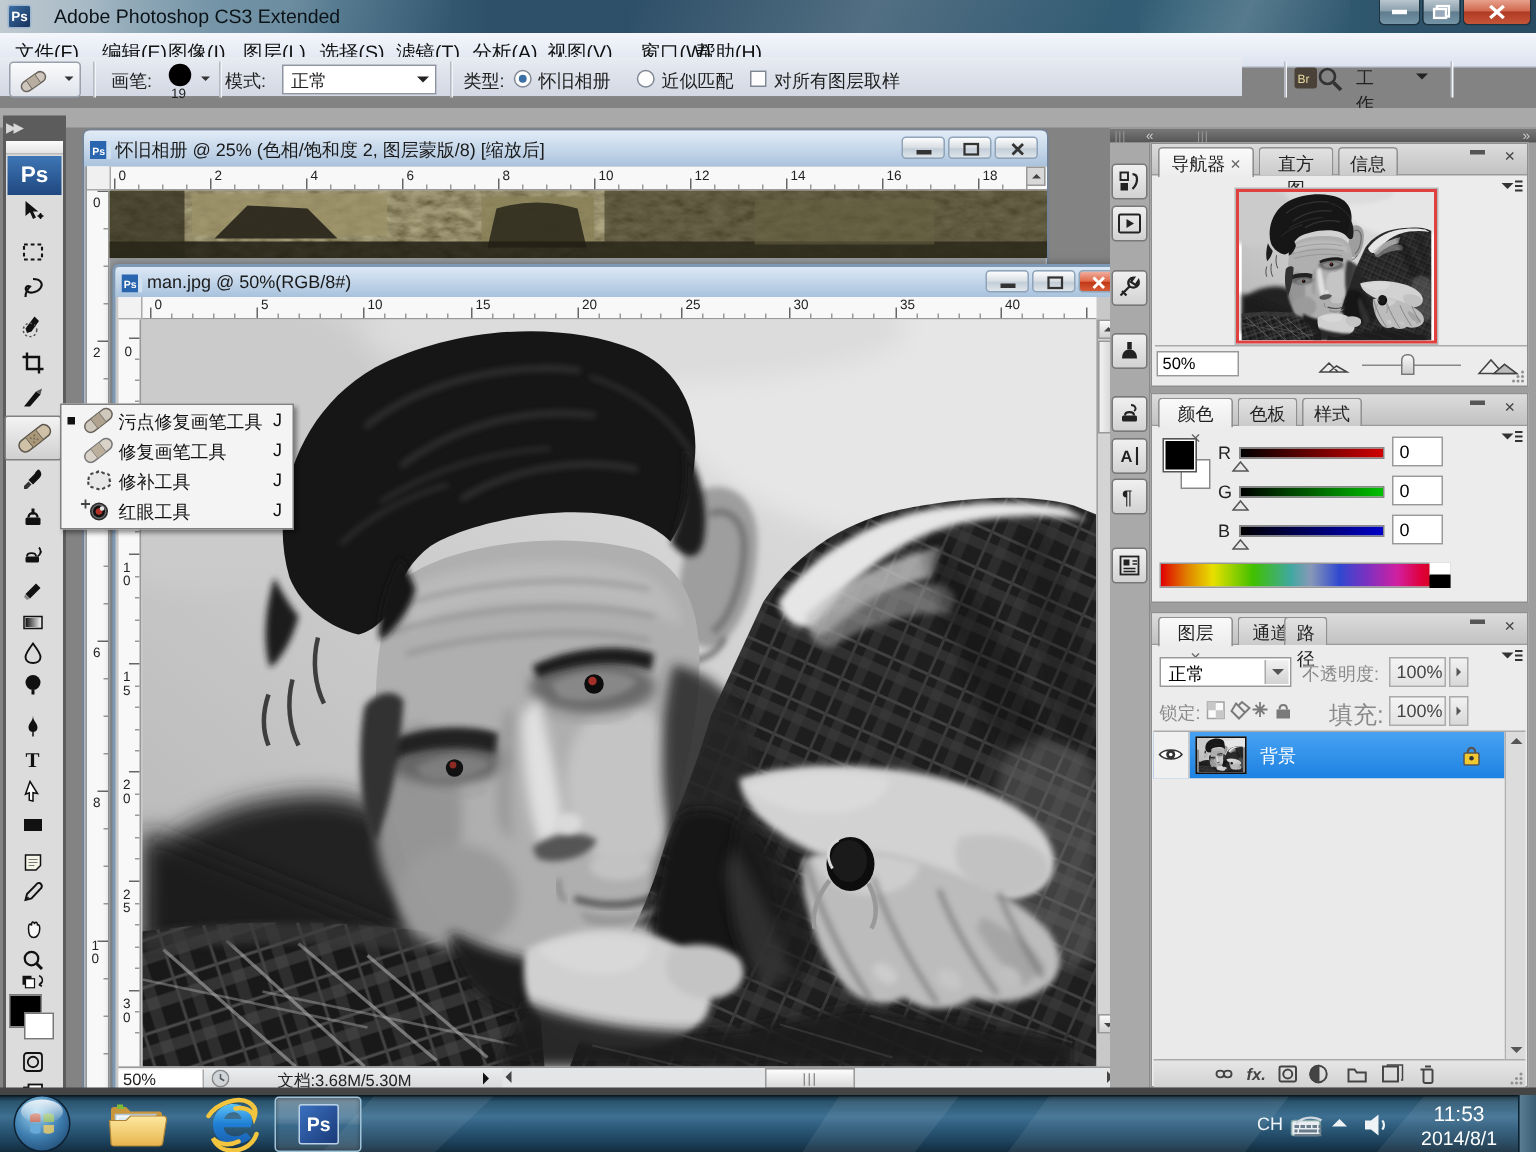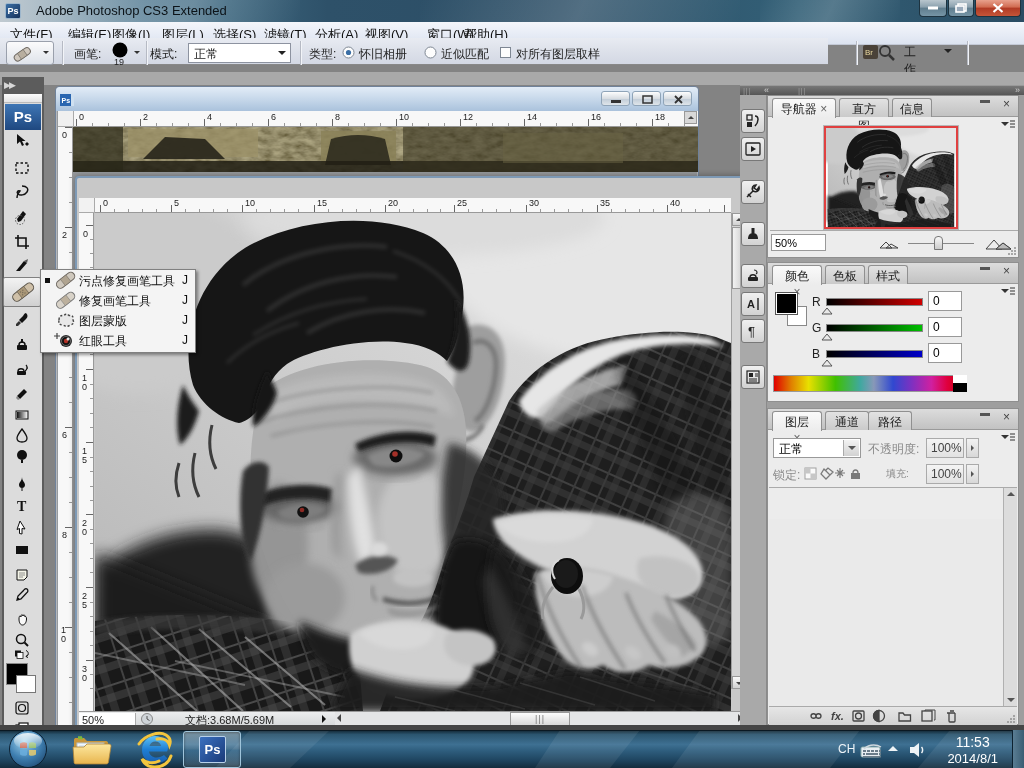--- a/index.html
+++ b/index.html
@@ -478,20 +478,21 @@
         </svg>
       </div>
   </div>
   <div class="abs" id="win1">
     <div class="tbar">
       <svg class="dicon" width="14" height="14" style="top:5px">
           <rect x="0" y="2" width="11" height="12" fill="#2a66b0"></rect>
           <path d="M11 2 L14 5 L11 5 Z M11 5 L14 5 L14 14 L11 14Z" fill="#cfe0f0"></path>
           <text x="1.5" y="11" font-size="7" fill="#fff" font-weight="bold">Ps</text>
         </svg>
+      <div class="dtitle" style="top:5px">怀旧相册 @ 25% (色相/饱和度 2, 图层蒙版/8) [缩放后]</div>
       <div class="dbtn" style="left:545px;top:4px">
           <svg width="29" height="15" style="position:absolute">
             <rect x="9" y="8" width="10" height="3" fill="#333"></rect>
           </svg>
         </div>
       <div class="dbtn" style="left:576px;top:4px">
           <svg width="29" height="15" style="position:absolute">
             <rect x="10" y="4" width="9" height="7" fill="none" stroke="#333" stroke-width="1.5"></rect>
           </svg>
         </div>
@@ -561,20 +562,43 @@
       <rect x="0" y="34" width="625" height="11" fill="#211f14" opacity=".85"></rect>
       <rect x="330" y="0" width="295" height="45" fill="#35321f" opacity=".55"></rect>
       <rect x="430" y="6" width="120" height="30" fill="#6a6344" opacity=".5"></rect>
       <rect x="0" y="0" width="50" height="45" fill="#2a2818" opacity=".7"></rect>
     </svg>
     <div style="position:absolute;left:628px;top:24px;width:13px;height:13px;background:#d8d8d8;border:1px solid #999">
         <div style="position:absolute;left:3px;top:4px;width:0;height:0;border:3.5px solid transparent;border-bottom-color:#444;border-top:none"></div>
       </div>
   </div>
   <div class="abs" id="win2">
+    <div class="tbar">
+      <svg class="dicon" width="14" height="14">
+          <rect x="0" y="2" width="11" height="12" fill="#2a66b0"></rect>
+          <path d="M11 2 L14 5 L11 5 Z M11 5 L14 5 L14 14 L11 14Z" fill="#cfe0f0"></path>
+          <text x="1.5" y="11" font-size="7" fill="#fff" font-weight="bold">Ps</text>
+        </svg>
+      <div class="dtitle">man.jpg @ 50%(RGB/8#)</div>
+      <div class="dbtn" style="left:580px;top:2px">
+          <svg width="29" height="15" style="position:absolute">
+            <rect x="9" y="8" width="10" height="3" fill="#333"></rect>
+          </svg>
+        </div>
+      <div class="dbtn" style="left:611px;top:2px">
+          <svg width="29" height="15" style="position:absolute">
+            <rect x="10" y="4" width="9" height="7" fill="none" stroke="#333" stroke-width="1.5"></rect>
+          </svg>
+        </div>
+      <div class="dbtn red" style="left:642px;top:2px;width:25px">
+          <svg width="25" height="15" style="position:absolute">
+            <path d="M9 4 L16 11 M16 4 L9 11" stroke="#fff" stroke-width="2"></path>
+          </svg>
+        </div>
+    </div>
     <div class="ruler" style="left:2px;top:20px;width:652px;height:15px;border-bottom:1px solid #999">
       <svg width="652" height="15">
         <g stroke="#666" stroke-width="1">
           <path d="M21.5 7 V15 M92.5 7 V15 M163.5 7 V15 M235.5 7 V15 M306.5 7 V15 M375.5 7 V15 M447.5 7 V15 M518.5 7 V15 M588.5 7 V15 M645.5 7 V15"></path>
           <g stroke="#999">
               <path d="M35.5 11 V15 M49.5 11 V15 M63.5 11 V15 M77.5 11 V15 M106.5 11 V15 M120.5 11 V15 M134.5 11 V15 M148.5 11 V15 M177.5 11 V15 M191.5 11 V15 M205.5 11 V15 M219.5 11 V15 M249.5 11 V15 M263.5 11 V15 M277.5 11 V15 M291.5 11 V15 M320.5 11 V15 M334.5 11 V15 M348.5 11 V15 M361.5 11 V15 M389.5 11 V15 M403.5 11 V15 M417.5 11 V15 M431.5 11 V15 M461.5 11 V15 M475.5 11 V15 M489.5 11 V15 M503.5 11 V15 M532.5 11 V15 M546.5 11 V15 M560.5 11 V15 M574.5 11 V15 M602.5 11 V15 M616.5 11 V15 M630.5 11 V15"></path>
             </g>
         </g>
         <g font-size="9" fill="#222">
           <text x="24" y="8">0</text>
@@ -625,21 +649,21 @@
       <div style="position:absolute;left:0px;bottom:0px;width:12px;height:13px;background:linear-gradient(180deg,#fafafa,#d0d0d0);border:1px solid #999">
           <div style="position:absolute;left:2.5px;top:5px;width:0;height:0;border:3px solid transparent;border-top-color:#444;border-bottom:none"></div>
         </div>
     </div>
     <div style="position:absolute;left:2px;top:533px;width:665px;height:15px;background:linear-gradient(180deg,#ecedee,#d6d8da);border-top:1px solid #999;font-size:11px;color:#222">
       <div style="position:absolute;left:0px;top:1px;width:57px;height:14px;background:#fff;border-right:1px solid #aaa;padding:1px 0 0 3px">50%</div>
       <svg width="12" height="12" style="position:absolute;left:62px;top:1px">
           <circle cx="6" cy="6" r="5.5" fill="#cfd4d8" stroke="#888"></circle>
           <path d="M6 3 V6 L8.5 7.5" stroke="#555" fill="none"></path>
         </svg>
-      <div style="position:absolute;left:106px;top:1px">文档:3.68M/5.69M</div>
+      <div style="position:absolute;left:106px;top:1px">文档:3.68M/5.30M</div>
       <div style="position:absolute;left:243px;top:3px;width:0;height:0;border:4.5px solid transparent;border-left-color:#111;border-right:none"></div>
       <div style="position:absolute;left:256px;top:0px;width:409px;height:15px;background:#e4e5e6">
         <div style="position:absolute;left:2px;top:2px;width:0;height:0;border:4.5px solid transparent;border-right-color:#444;border-left:none"></div>
         <div style="position:absolute;right:2px;top:2px;width:0;height:0;border:4.5px solid transparent;border-left-color:#444;border-right:none"></div>
         <div style="position:absolute;left:175px;top:0px;width:60px;height:14px;background:linear-gradient(180deg,#fdfdfd,#d8d8d8);border:1px solid #999">
             <span style="position:absolute;left:24px;top:1px;color:#777;font-size:9px;letter-spacing:1px">|||</span>
           </div>
       </div>
     </div>
   </div>
@@ -662,21 +686,21 @@
             <rect x="8" y="5" width="7" height="8" fill="#bcb09d" stroke="#777" stroke-width=".5"></rect>
           </g>
         </svg>
       <div class="lab">修复画笔工具</div>
         <div class="j">J</div>
     </div>
     <div class="row" style="top:40px">
       <svg width="22" height="17" style="position:absolute;left:14px;top:2px">
           <path d="M4 8 Q4 3 9 3.5 Q11 1 14 3.5 Q19 3 18 8 Q20 12 15 13 Q12 15.5 8 13 Q3 13 4 8 Z" fill="#e8e8e8" stroke="#444" stroke-width="1.4" stroke-dasharray="2.2 1.8"></path>
         </svg>
-      <div class="lab">图层蒙版</div>
+      <div class="lab">修补工具</div>
         <div class="j">J</div>
     </div>
     <div class="row" style="top:60px">
       <svg width="24" height="18" style="position:absolute;left:10px;top:1px">
           <path d="M6 2 V8 M3 5 H9" stroke="#444" stroke-width="1.2"></path>
           <circle cx="15" cy="10" r="6" fill="#2a2a2a"></circle>
           <circle cx="15" cy="10" r="4.5" fill="#111" stroke="#666"></circle>
           <circle cx="15" cy="10" r="2.2" fill="#b03024"></circle>
           <circle cx="17" cy="8" r="1.5" fill="#e8e8e8"></circle>
         </svg>
@@ -815,21 +839,21 @@
       </svg>
     <div style="position:absolute;left:160px;top:80px;width:34px;height:20px;background:#fff;border:1px solid #999;font-size:12px;padding:2px 0 0 4px">0</div>
     <div style="position:absolute;left:5px;top:112px;width:194px;height:17px;border:1px solid #999;background:linear-gradient(90deg,#e00000,#e08000 9%,#e8e000 18%,#40c000 32%,#40a8a0 45%,#8898b8 52%,#3048d0 62%,#8030c0 72%,#d020a0 82%,#e00040 90%,#d00010 96%)"></div>
     <div style="position:absolute;left:185px;top:112px;width:14px;height:9px;background:#fff"></div>
     <div style="position:absolute;left:185px;top:120px;width:14px;height:9px;background:#000"></div>
   </div>
   <div class="panel" id="players" style="top:333px;height:317px">
     <div class="phead">
       <div class="ptab act" style="left:4px;width:50px">图层 <span style="color:#666">×</span></div>
       <div class="ptab" style="left:57px;width:44px">通道</div>
-      <div class="ptab" style="left:100px;width:44px">路径</div>
+      <div class="ptab" style="left:88px;width:29px">路径</div>
       <div class="pmin" style="right:28px"></div>
         <div class="pclose" style="right:8px">×</div>
     </div>
     <svg class="pmenu" width="16" height="12">
         <path d="M1 4 L5 8 L9 4 Z" fill="#333"></path>
         <path d="M10 3 H15 M10 6 H15 M10 9 H15" stroke="#333" stroke-width="1.2"></path>
       </svg>
     <div style="position:absolute;left:5px;top:29px;width:88px;height:20px;background:#fff;border:1px solid #999;font-size:12px;padding:2px 0 0 5px">正常
       <div style="position:absolute;right:1px;top:1px;width:16px;height:16px;background:linear-gradient(180deg,#f2f2f2,#d2d2d2);border-left:1px solid #aaa">
           <div style="position:absolute;left:4px;top:6px;width:0;height:0;border:4px solid transparent;border-top-color:#555"></div>
@@ -844,26 +868,45 @@
     <svg width="60" height="16" style="position:absolute;left:36px;top:57px">
         <g opacity=".75">
           <rect x="1" y="2" width="11" height="11" fill="#fff" stroke="#888"></rect>
           <path d="M1 2 h5.5 v5.5 h-5.5 Z M6.5 7.5 h5.5 v5.5 h-5.5 Z" fill="#bbb"></path>
           <path d="M20 3 L26 9 L22 13 L17 8 Z M26 9 L29 6 L24 2 L22 4" fill="none" stroke="#555" stroke-width="1.3"></path>
           <path d="M36 2 v10 M31 7 h10 M33 4 l6 6 M39 4 l-6 6" stroke="#555" stroke-width="1.2"></path>
           <rect x="47" y="7" width="9" height="6" fill="#555"></rect>
           <path d="M49 7 C49 3 54 3 54 7" fill="none" stroke="#555" stroke-width="1.3"></path>
         </g>
       </svg>
-    <div style="position:absolute;left:118px;top:58px;font-size:10px;color:#8a8a8a">填充:</div>
+    <div style="position:absolute;left:118px;top:58px;font-size:16px;color:#8a8a8a">填充:</div>
     <div style="position:absolute;left:158px;top:55px;width:38px;height:20px;background:linear-gradient(180deg,#f4f4f4,#e2e2e2);border:1px solid #aaa;font-size:12px;color:#444;padding:2px 0 0 4px">100%</div>
     <div style="position:absolute;left:198px;top:55px;width:13px;height:20px;background:linear-gradient(180deg,#f2f2f2,#d8d8d8);border:1px solid #aaa">
         <div style="position:absolute;left:4px;top:6px;width:0;height:0;border:3.5px solid transparent;border-left-color:#555"></div>
       </div>
     <div style="position:absolute;left:1px;top:78px;width:248px;height:1px;background:#aaa"></div>
+    <div style="position:absolute;left:1px;top:79px;width:234px;height:31px;background:linear-gradient(180deg,#47a2f2,#1e82e2)">
+      <div style="position:absolute;left:0;top:0;width:24px;height:31px;background:#f0f0f0;border-right:1px solid #ccc"></div>
+      <svg width="18" height="12" style="position:absolute;left:3px;top:9px">
+          <path d="M1 6 C4 2 13 2 16 6 C13 10 4 10 1 6 Z" fill="#fff" stroke="#333"></path>
+          <circle cx="8.5" cy="6" r="3" fill="#333"></circle>
+          <circle cx="8.5" cy="6" r="1.2" fill="#fff"></circle>
+        </svg>
+      <div style="position:absolute;left:28px;top:3px;width:34px;height:25px;border:1px solid #111;background:#888">
+        <svg width="32" height="23" viewBox="0 0 636 458" preserveAspectRatio="none">
+            <use href="#photo"></use>
+          </svg>
+      </div>
+      <div style="position:absolute;left:71px;top:8px;font-size:12px;color:#fff">背景</div>
+      <svg width="14" height="15" style="position:absolute;left:205px;top:8px">
+          <rect x="2" y="6" width="10" height="8" rx="1" fill="#f0c830" stroke="#555"></rect>
+          <path d="M4.5 6 C4.5 1.5 9.5 1.5 9.5 6" fill="none" stroke="#555" stroke-width="1.5"></path>
+          <circle cx="7" cy="9.5" r="1.5" fill="#333"></circle>
+        </svg>
+    </div>
     <div style="position:absolute;left:235px;top:79px;width:14px;height:218px;background:#dcdcdc;border-left:1px solid #b0b0b0">
       <div style="position:absolute;left:3px;top:4px;width:0;height:0;border:4px solid transparent;border-bottom-color:#555;border-top:none"></div>
       <div style="position:absolute;left:3px;bottom:4px;width:0;height:0;border:4px solid transparent;border-top-color:#555;border-bottom:none"></div>
     </div>
     <div style="position:absolute;left:1px;top:110px;width:234px;height:187px;background:#eaeaea"></div>
     <div style="position:absolute;left:1px;top:297px;width:248px;height:19px;background:linear-gradient(180deg,#e6e6e6,#d2d2d2);border-top:1px solid #aaa">
       <svg width="190" height="16" style="position:absolute;left:40px;top:1px">
         <g fill="none" stroke="#444" stroke-width="1.3">
           <path d="M2 8 C2 5 7 5 7 8 C7 11 2 11 2 8 M7 8 C7 5 12 5 12 8 C12 11 7 11 7 8"></path>
           <text x="22" y="12" font-size="11" font-style="italic" font-weight="bold" fill="#444" stroke="none">fx.</text>

